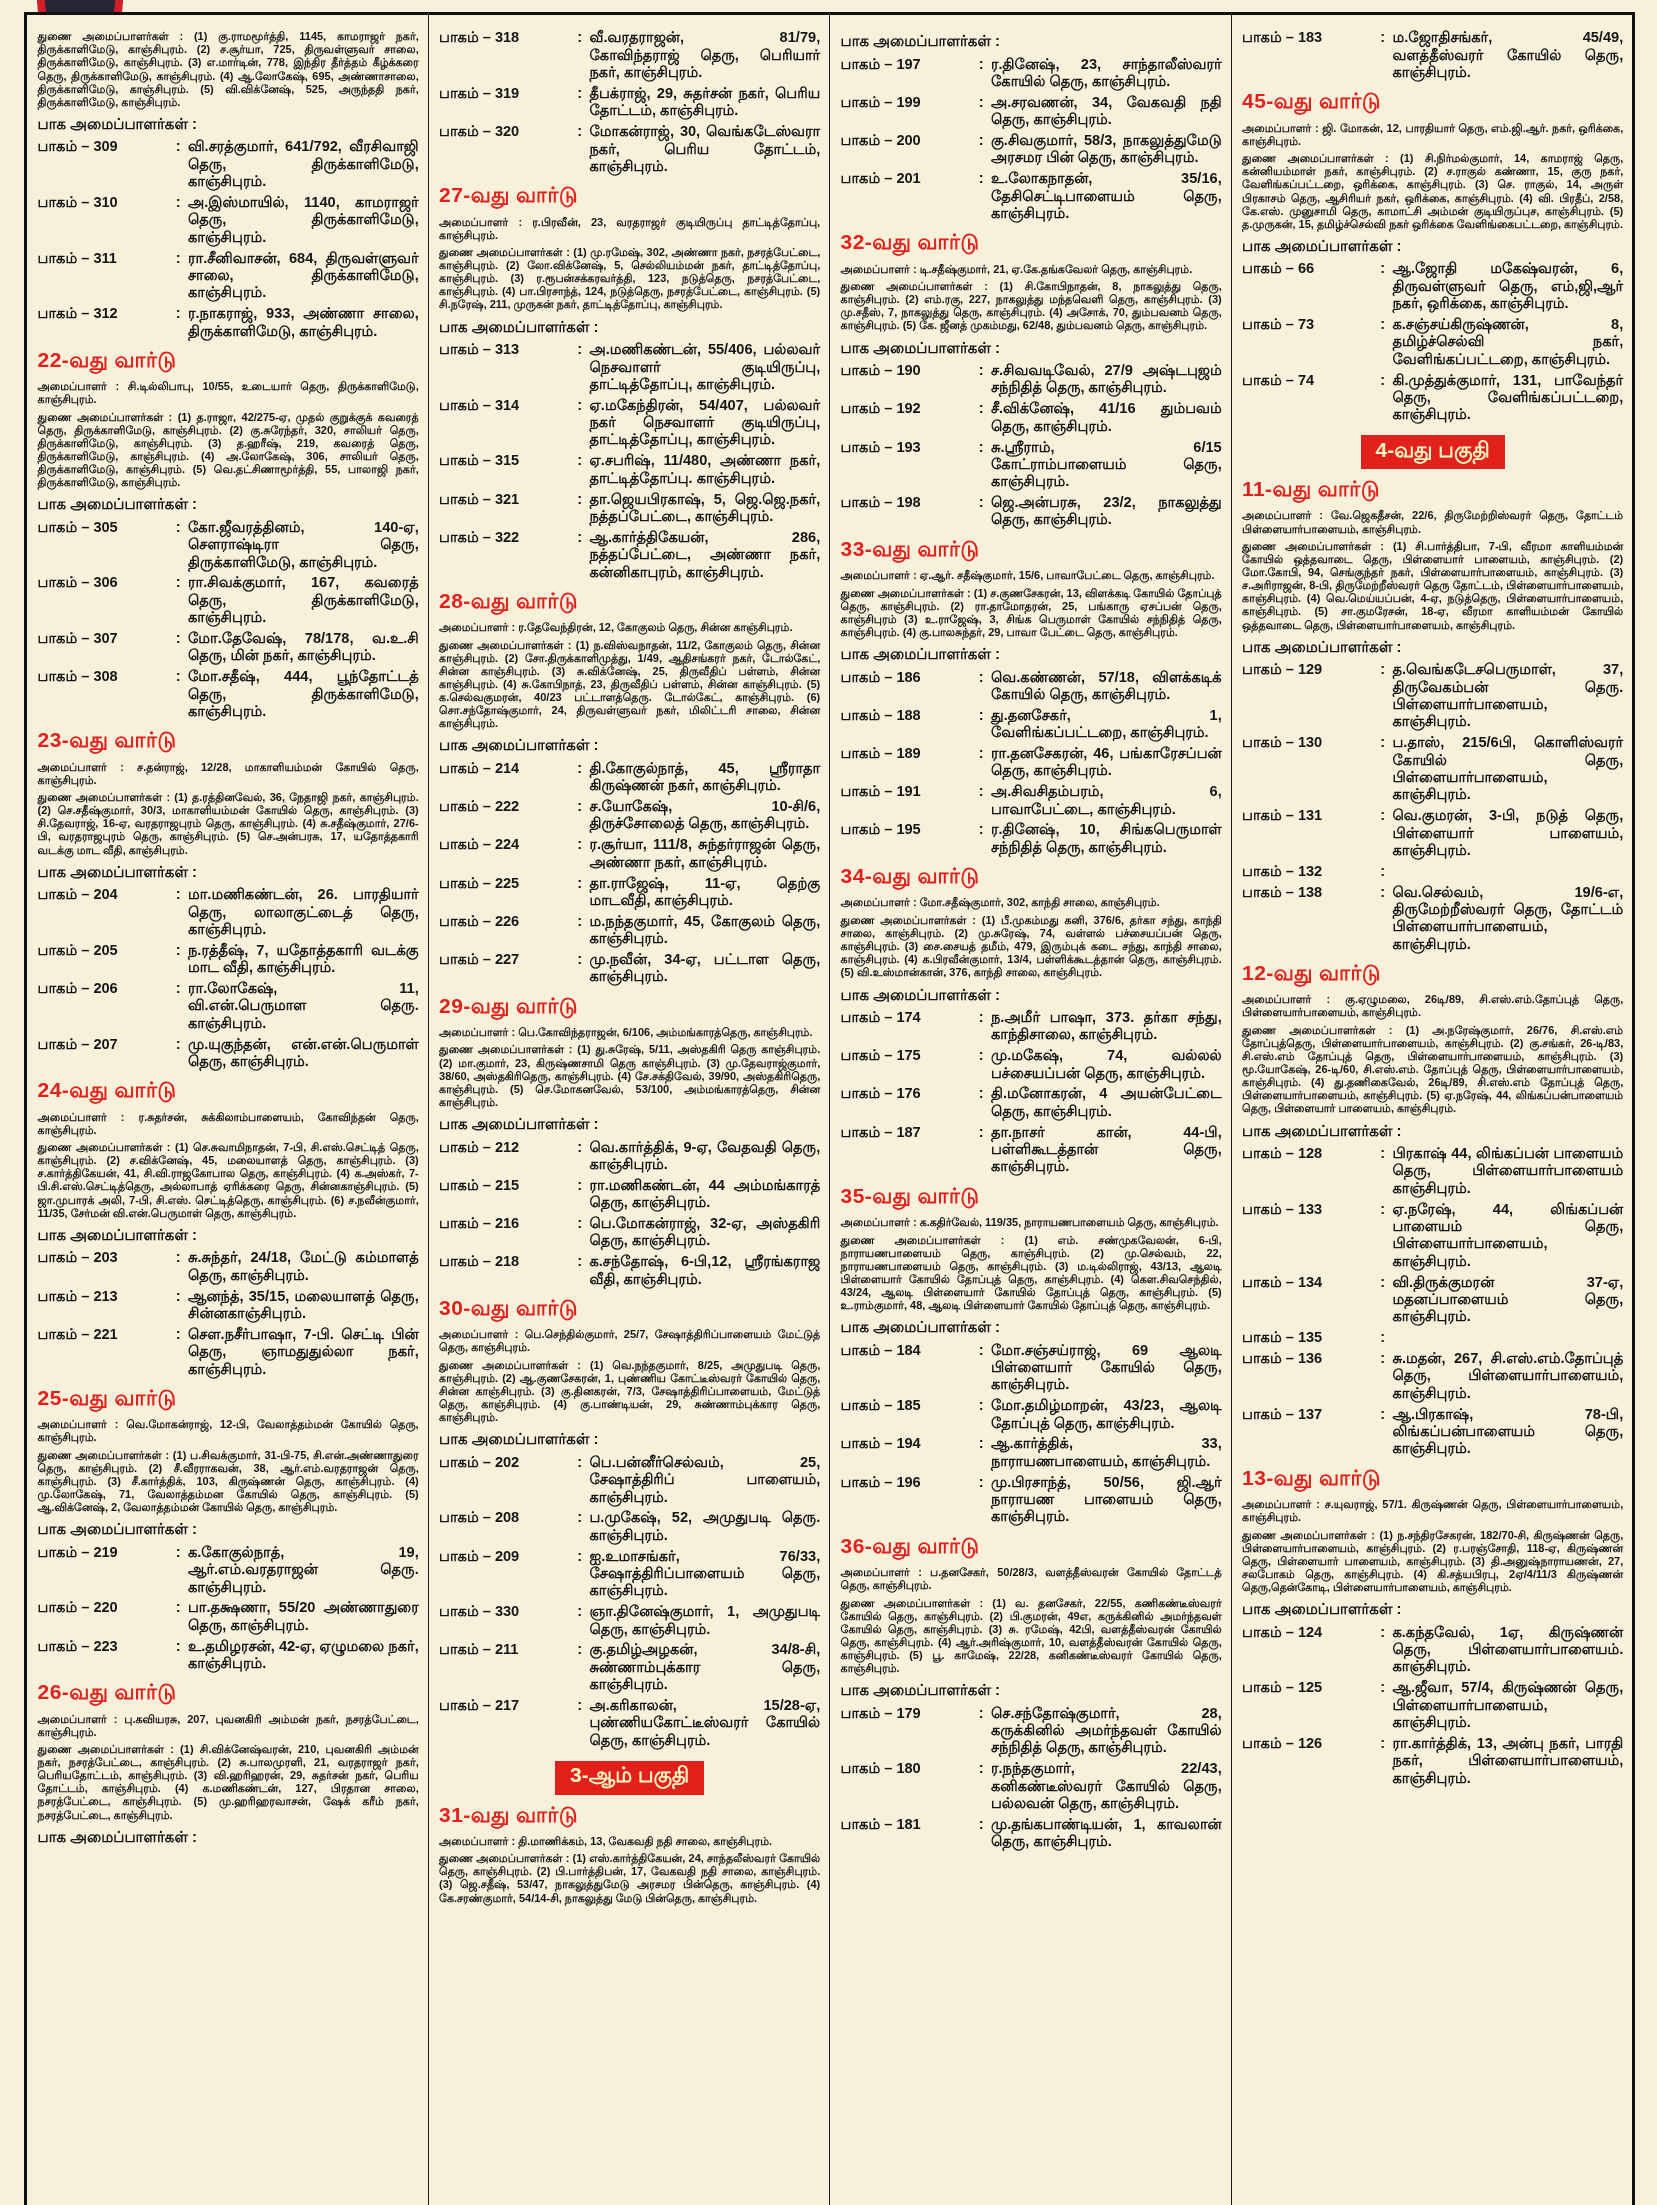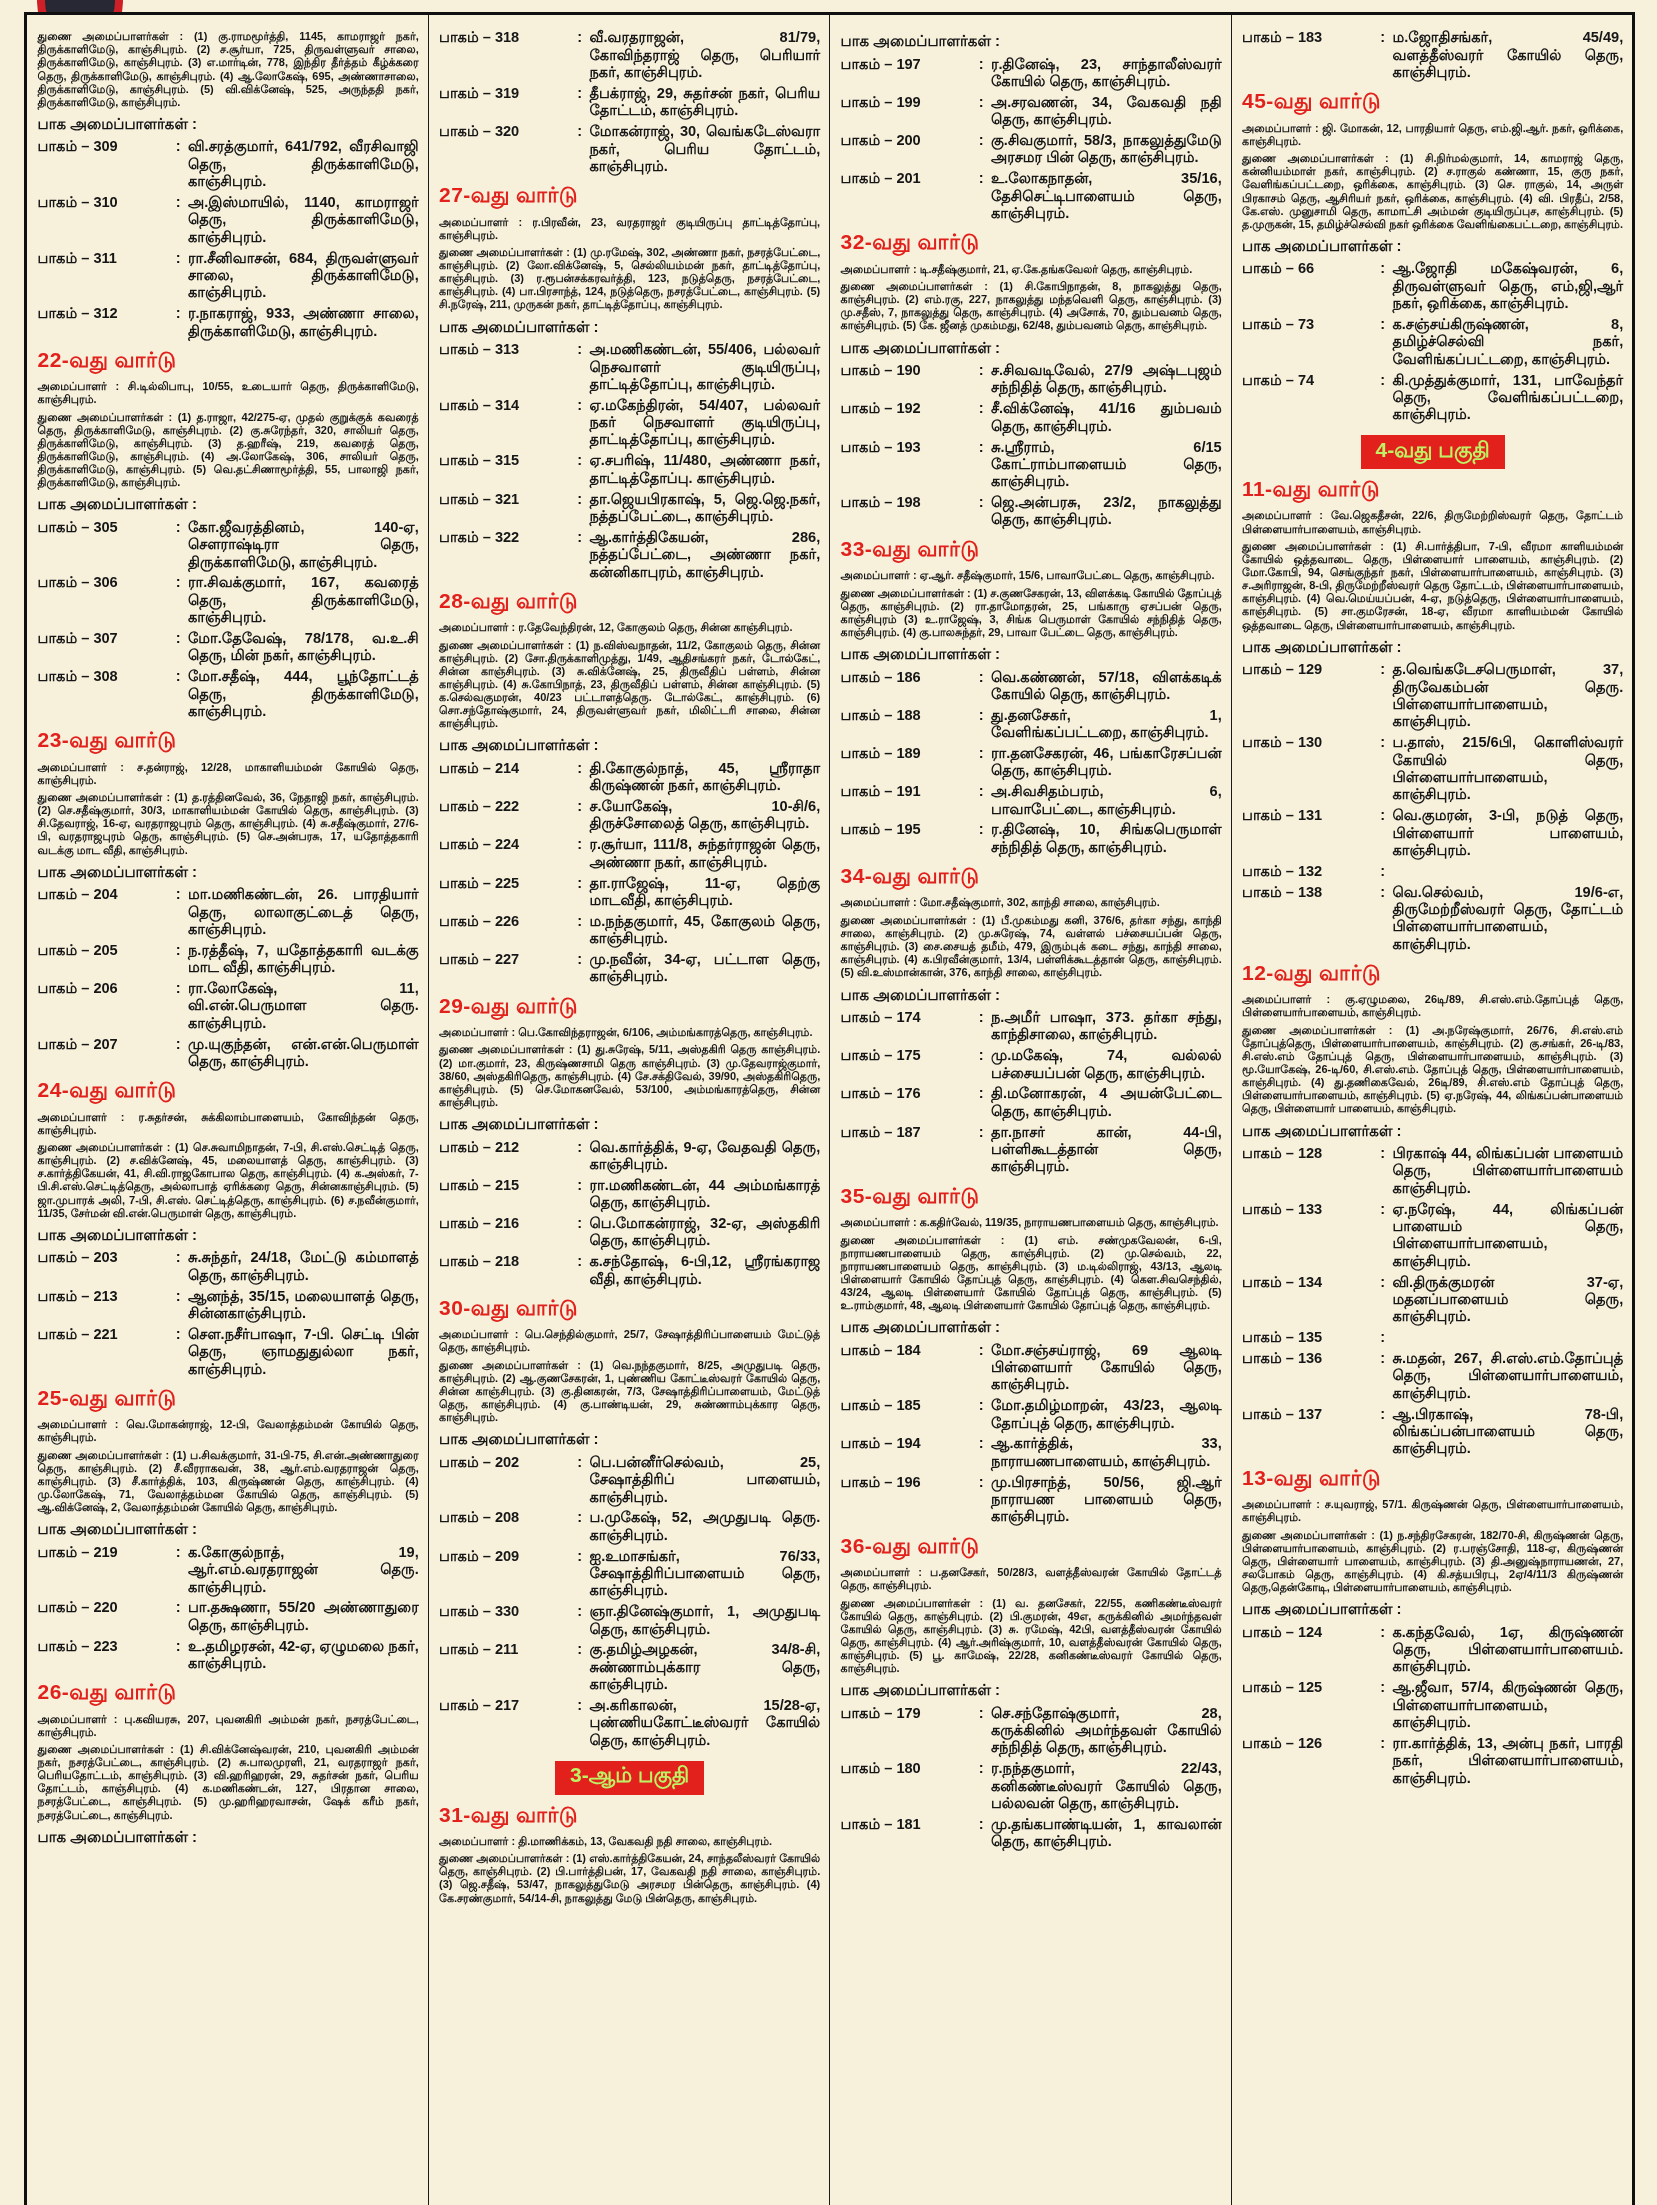--- a/index.html
+++ b/index.html
@@ -7,21 +7,21 @@
          font-family:"Liberation Sans",sans-serif;font-weight:700;color:#161616;}
   .frame{position:absolute;left:24px;top:12.3px;width:1611px;height:2478px;
          border:3.1px solid #101010;background:#f7f1dc;display:flex;box-sizing:border-box;}
   .col{flex:1 1 0;padding:10.6px 8.8px 7px 10.6px;overflow:hidden;box-sizing:border-box;}
   .col + .col{border-left:1.8px solid #1b1b1b;}
   .para{font-size:11px;line-height:1.19;text-align:justify;margin:4.4px 0;}
   .para .lbl{font-weight:700;}
   .sechead{font-size:15px;margin:6.2px 0 3.5px 0;}
   .ward{color:#e2211c;font-size:21px;text-align:left;margin:8px 0 5.3px 0;letter-spacing:0.4px;}
   .partbox{text-align:center;margin:11.5px 0 4.4px 0;}
-  .partbox span{display:inline-block;background:#e2211c;color:#bef264;font-size:21px;
+  .partbox span{display:inline-block;background:#e2211c;color:#fef9c3;font-size:21px;
                 padding:2.6px 15px 4.4px 15px;}
   .part{display:flex;font-size:14.6px;line-height:1.19;margin:3.5px 0;}
   .plabel{flex:0 0 131px;}
   .pcolon{flex:0 0 19.4px;text-align:center;}
   .ptext{flex:1 1 auto;text-align:justify;}
   .logo{position:absolute;top:-41px;left:37px;width:70px;height:70px;border-radius:50%;
         background:#272833;border:8.8px solid #cf2027;box-sizing:content-box;}
 </style>
 </head>
 <body>

